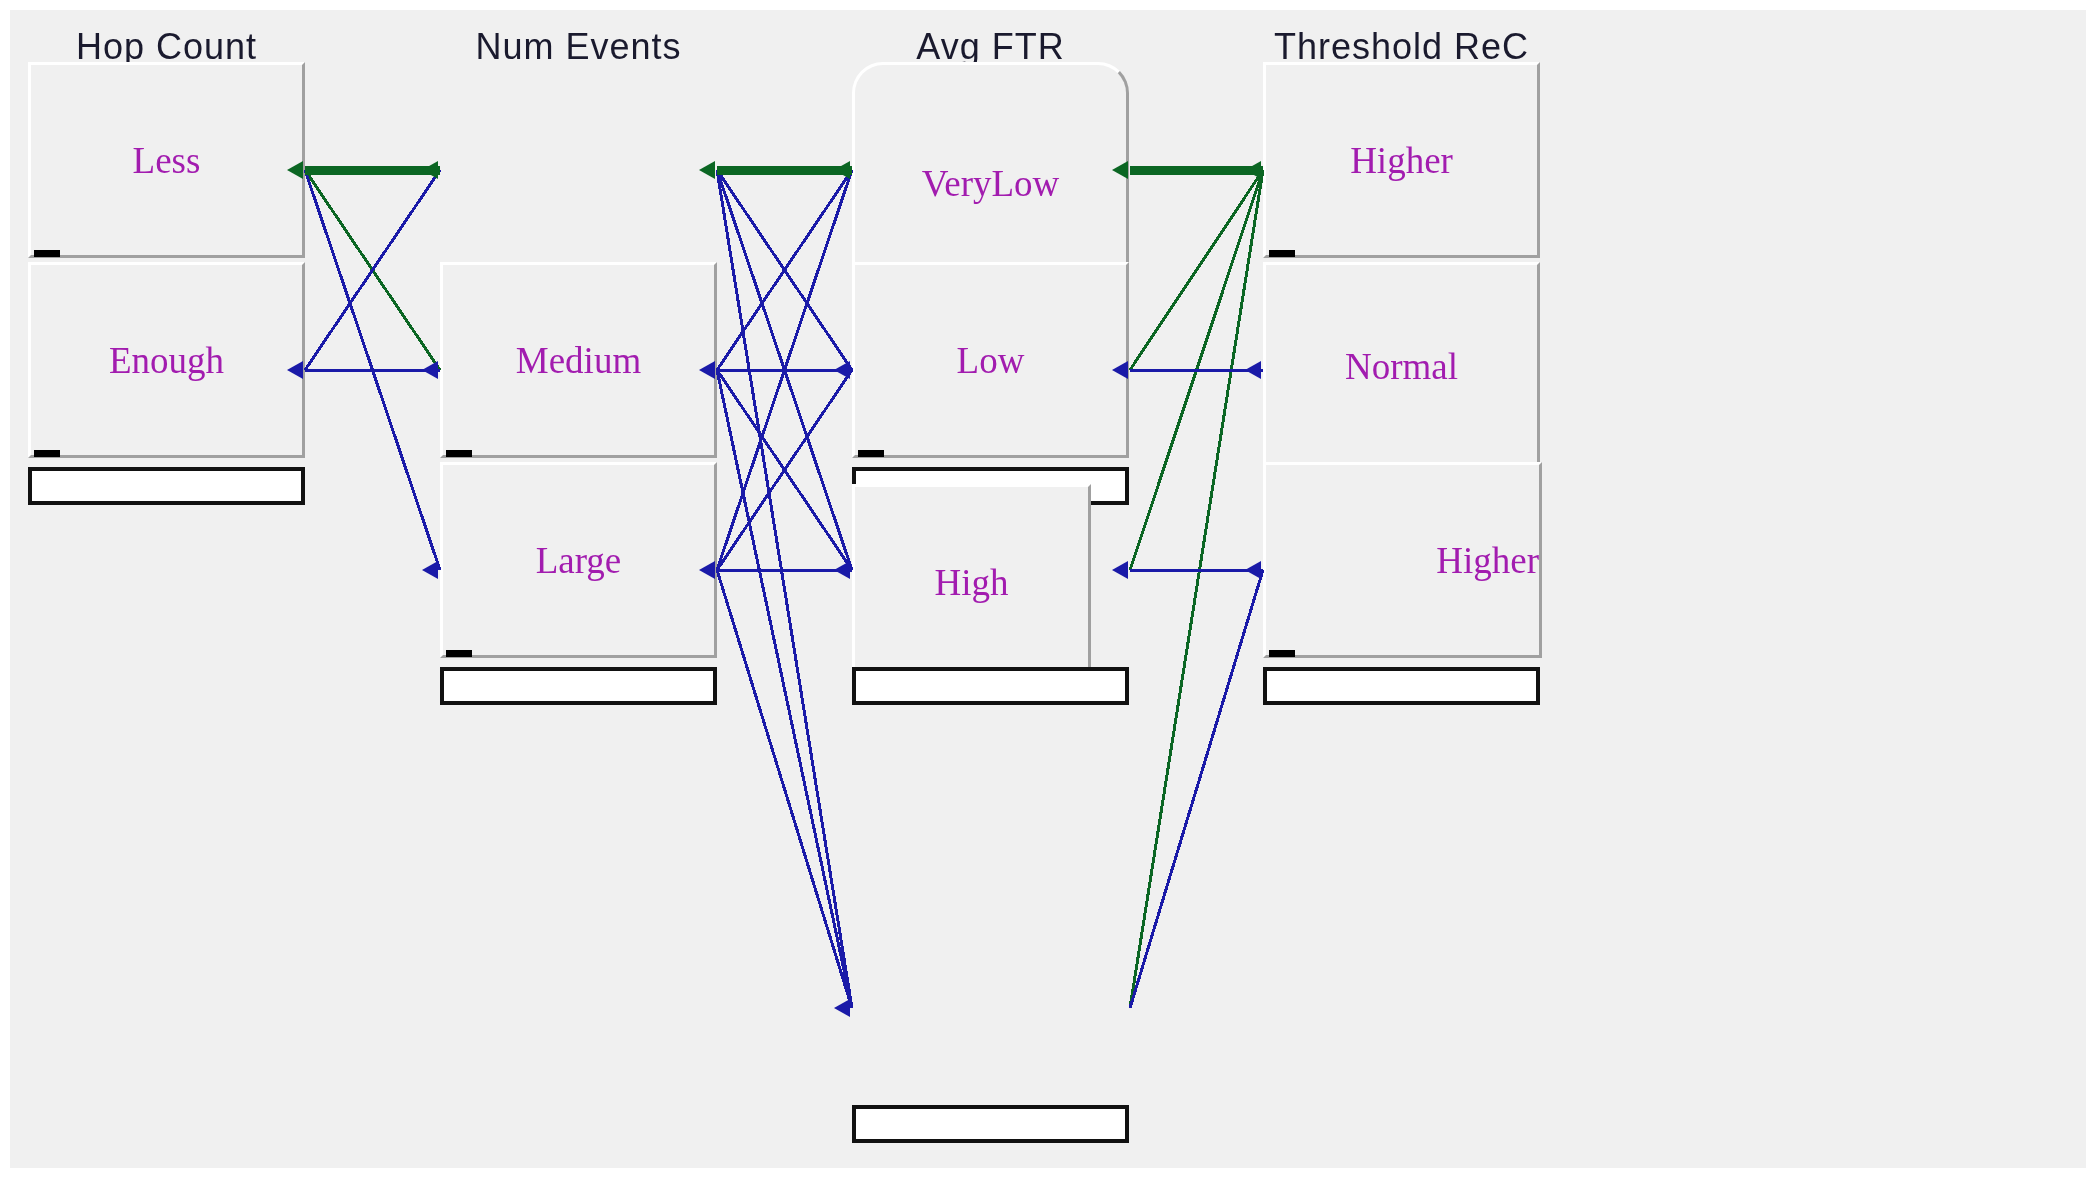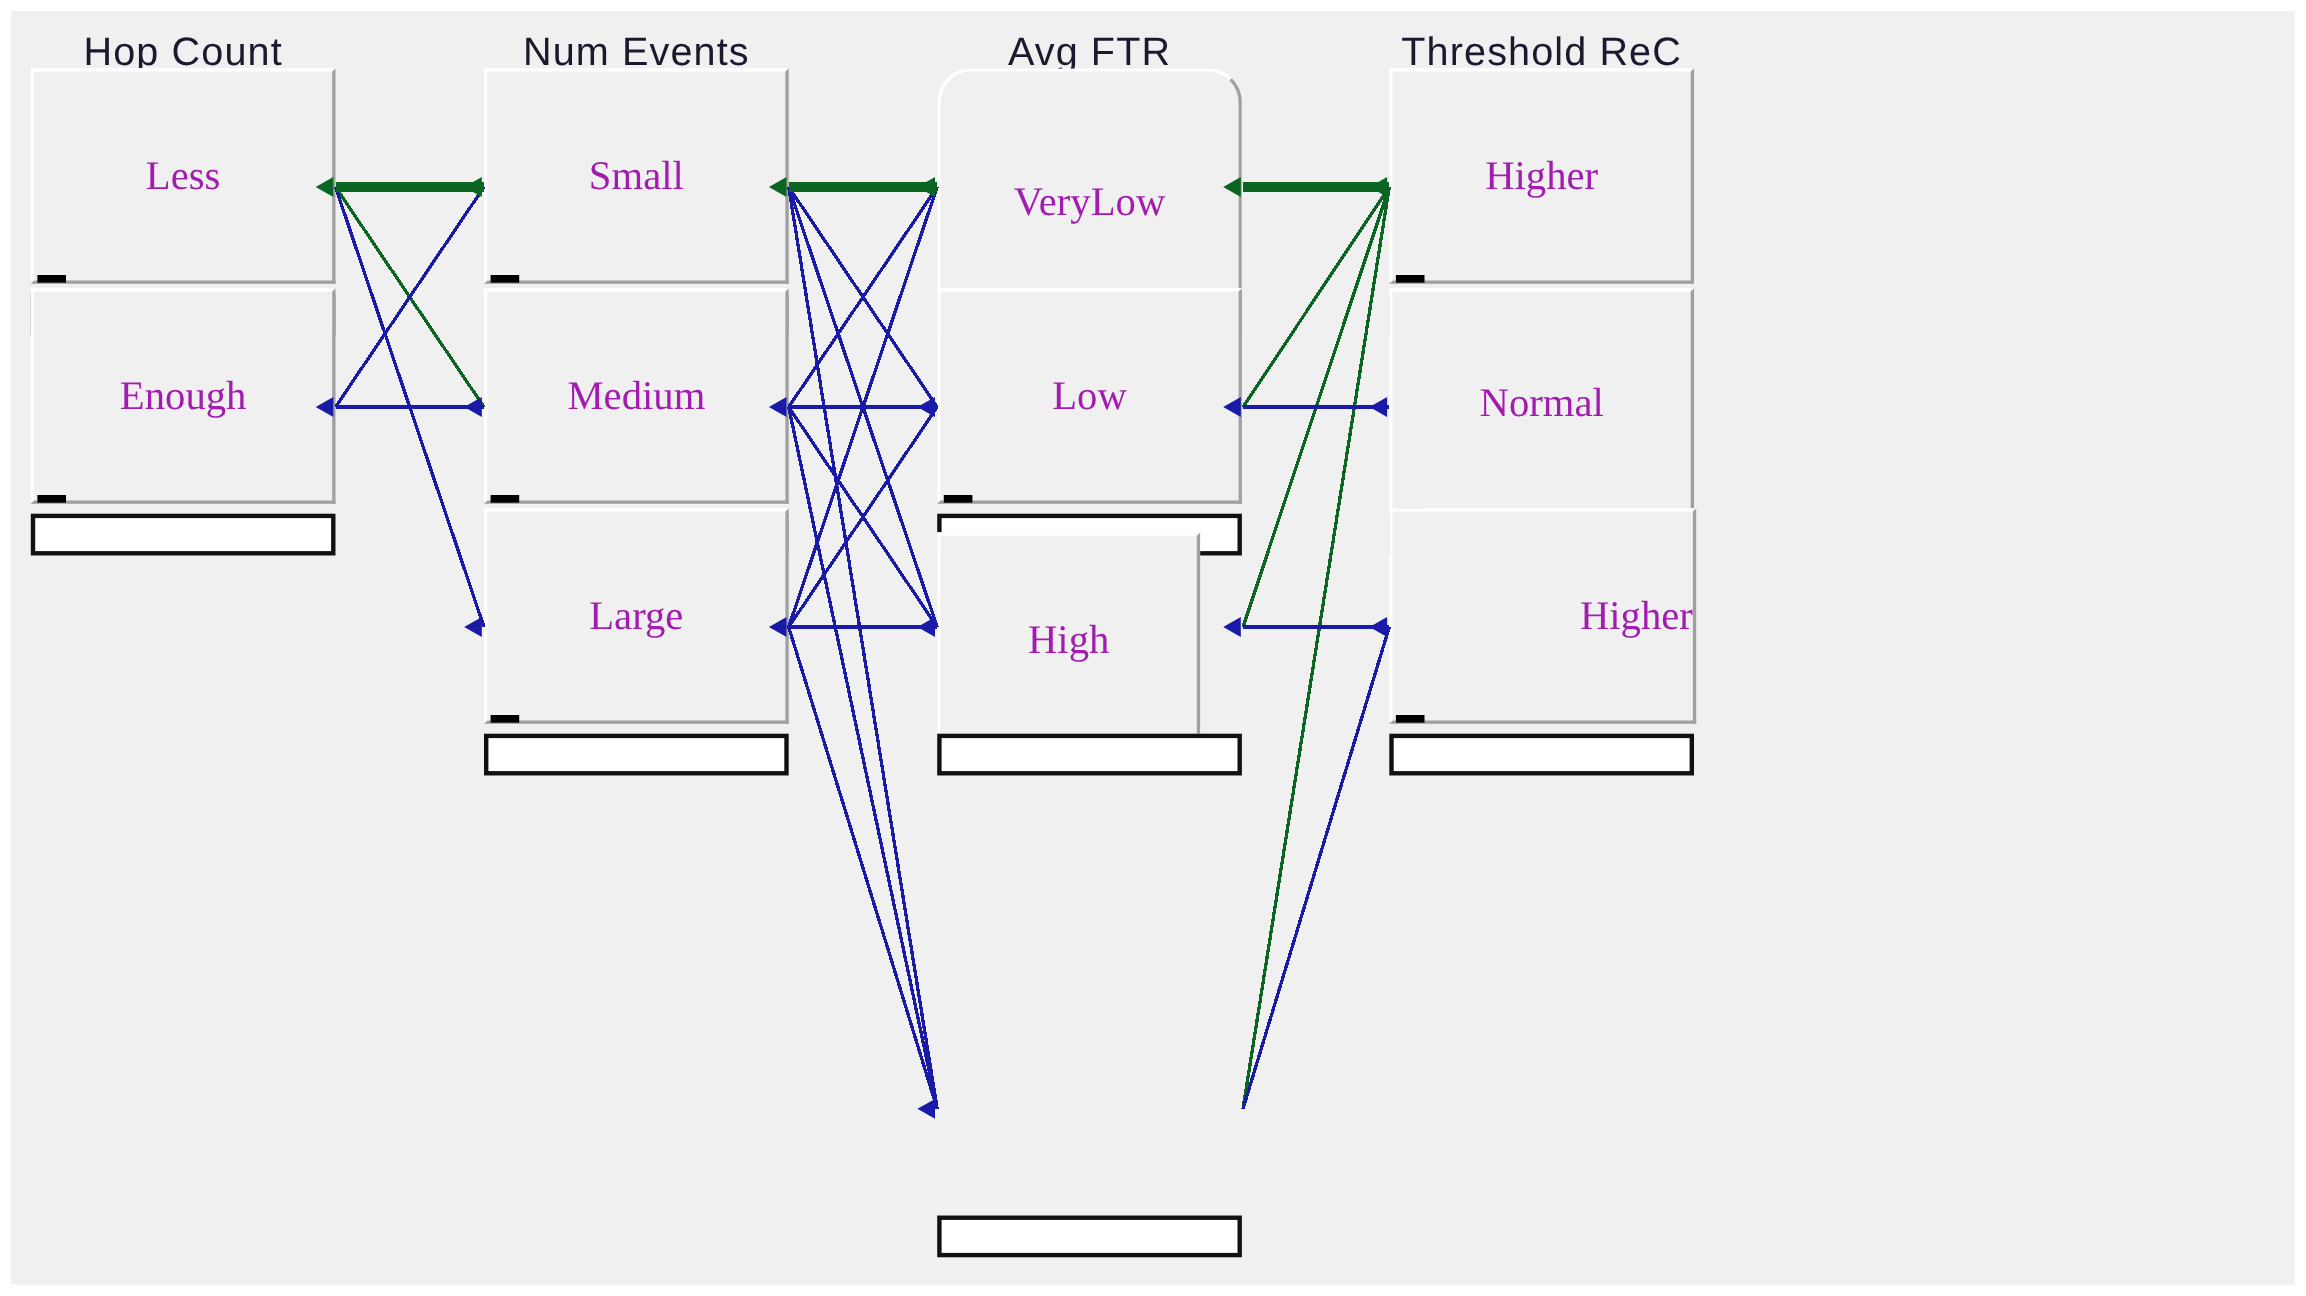--- a/index.html
+++ b/index.html
@@ -111,24 +111,20 @@
   </div>
 
   <div class="node" style="left:28px;top:262px;width:277px;height:196px;">
     <span class="node-label">Enough</span>
     <span class="node-tab"></span>
   </div>
   <div class="field" style="left:28px;top:467px;width:277px;height:38px;">
     <span class="field-text"></span>
   </div>
 
-  <div class="node" style="left:440px;top:62px;width:277px;height:196px;">
-    <span class="node-label">Small</span>
-    <span class="node-tab"></span>
-  </div>
   <div class="field" style="left:440px;top:267px;width:277px;height:38px;">
     <span class="field-text"></span>
   </div>
 
   <div class="node" style="left:440px;top:262px;width:277px;height:196px;">
     <span class="node-label">Medium</span>
     <span class="node-tab"></span>
   </div>
   <div class="field" style="left:440px;top:467px;width:277px;height:38px;">
     <span class="field-text"></span>

